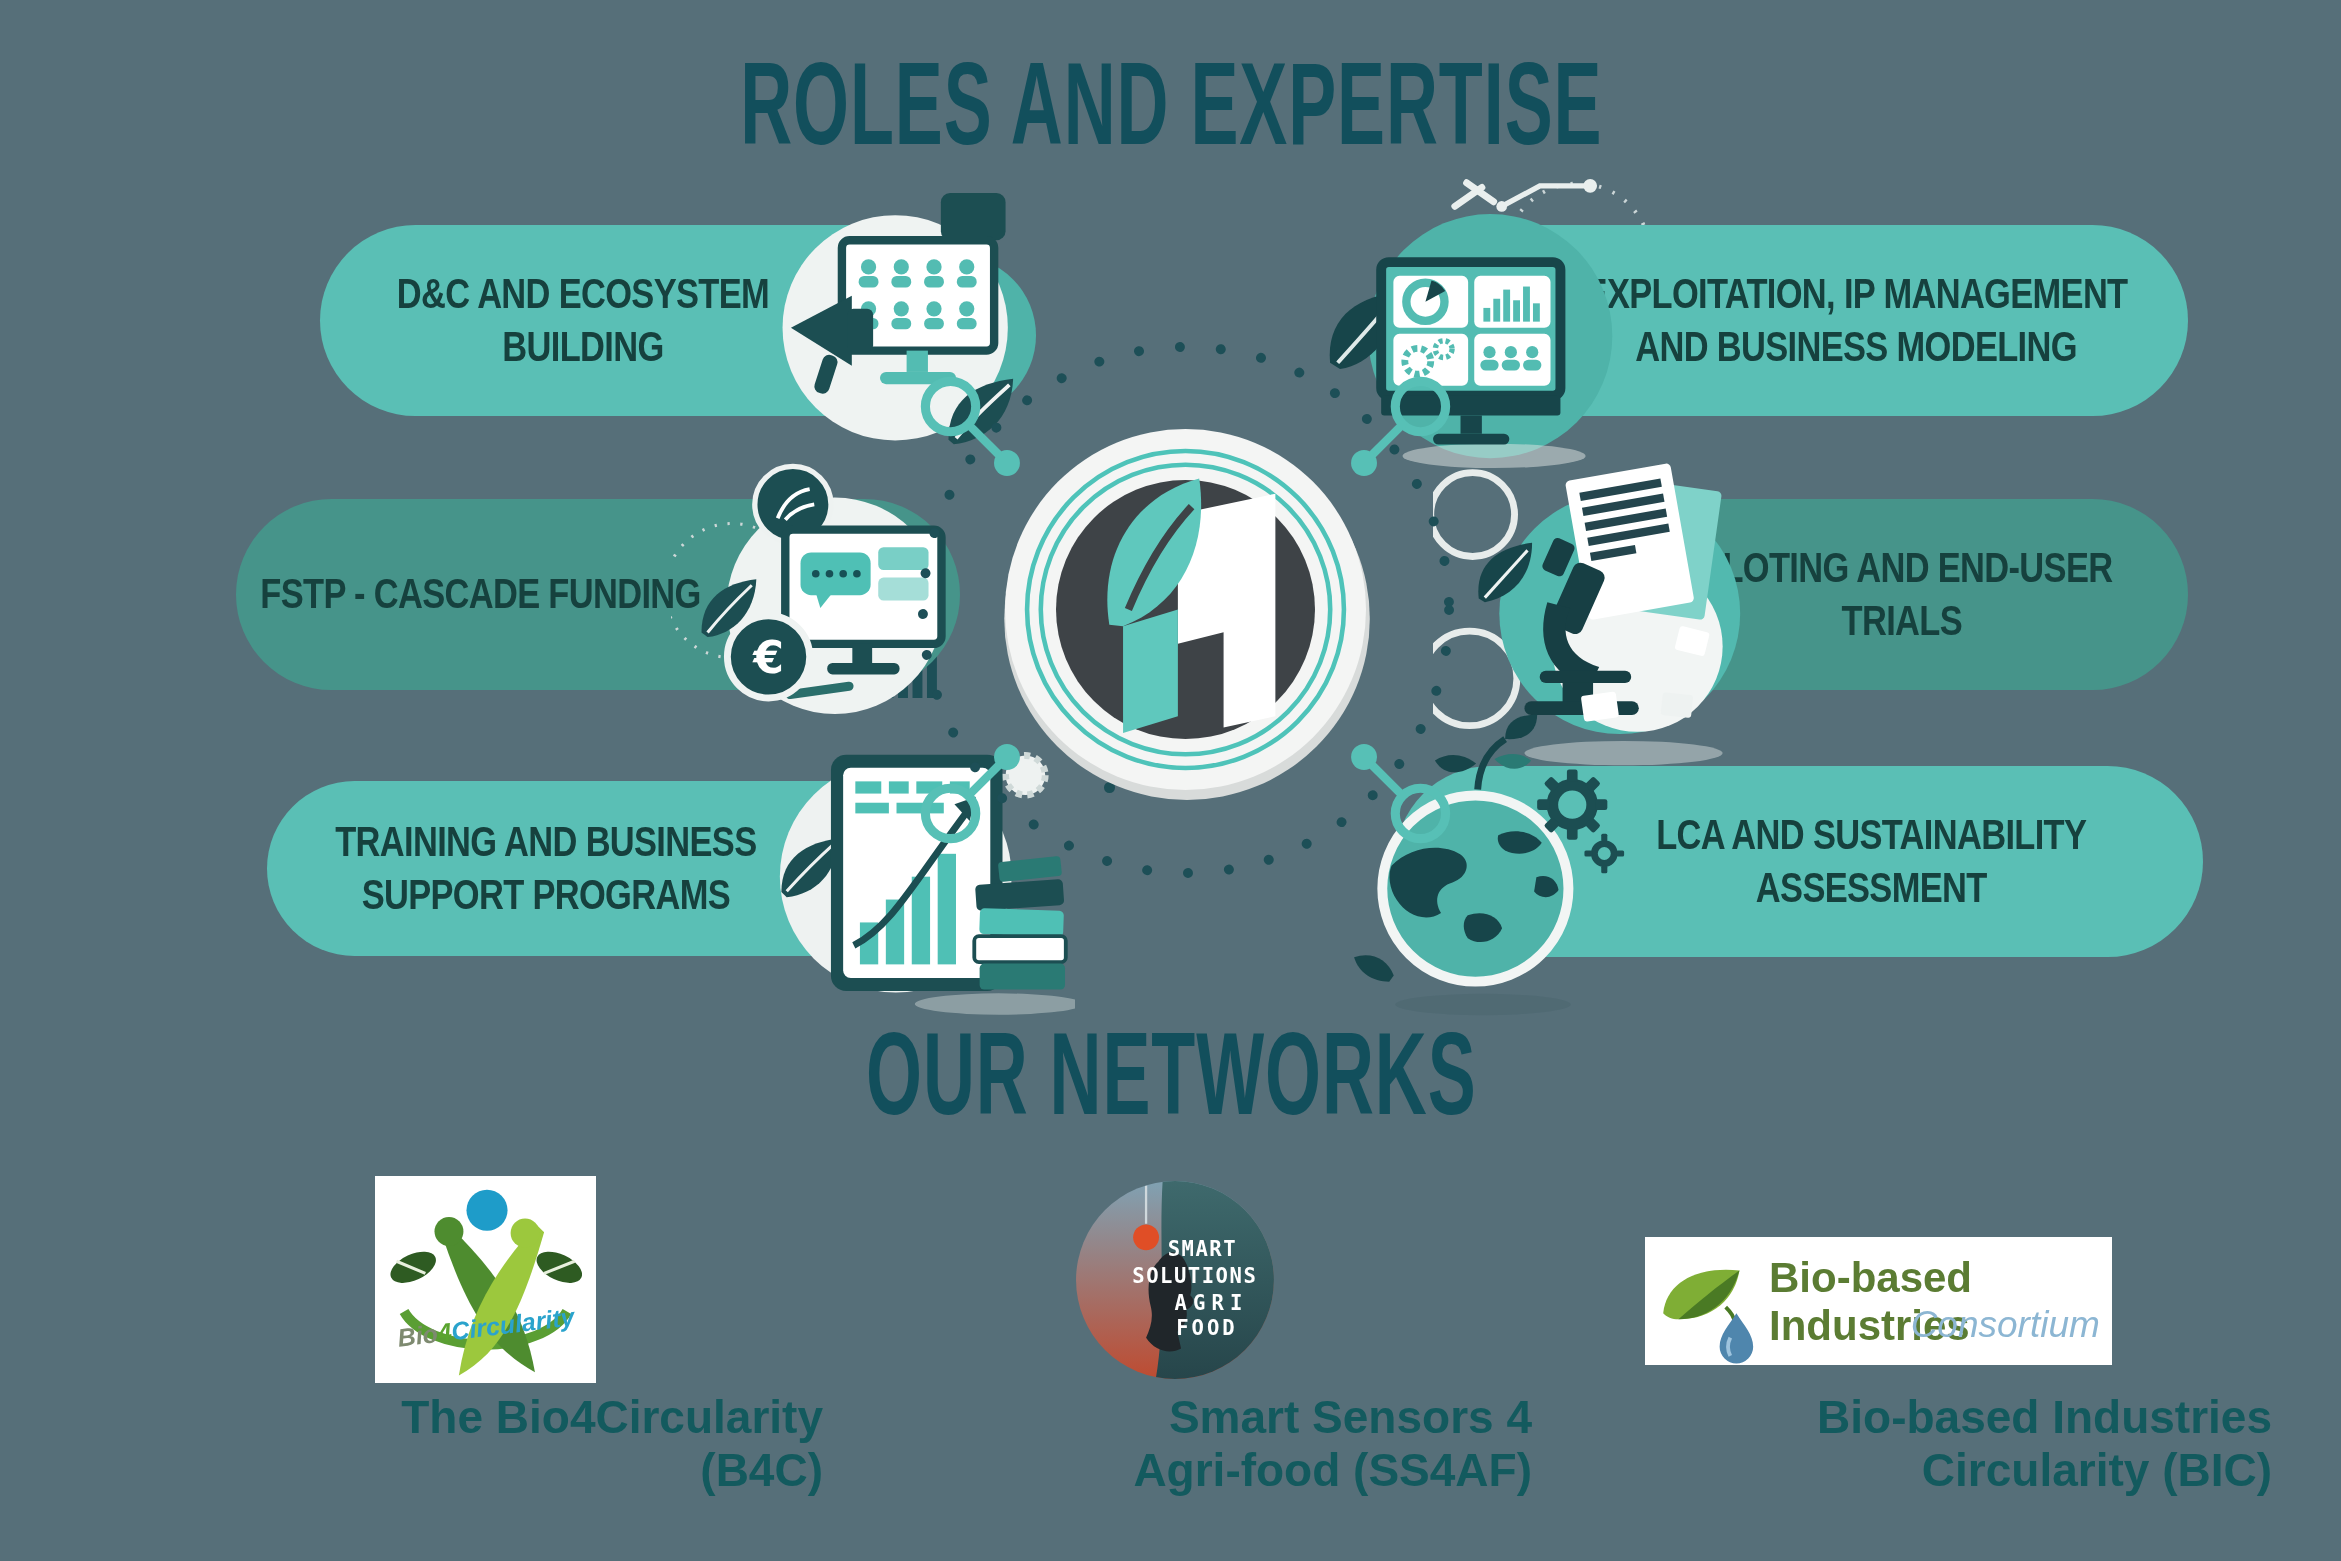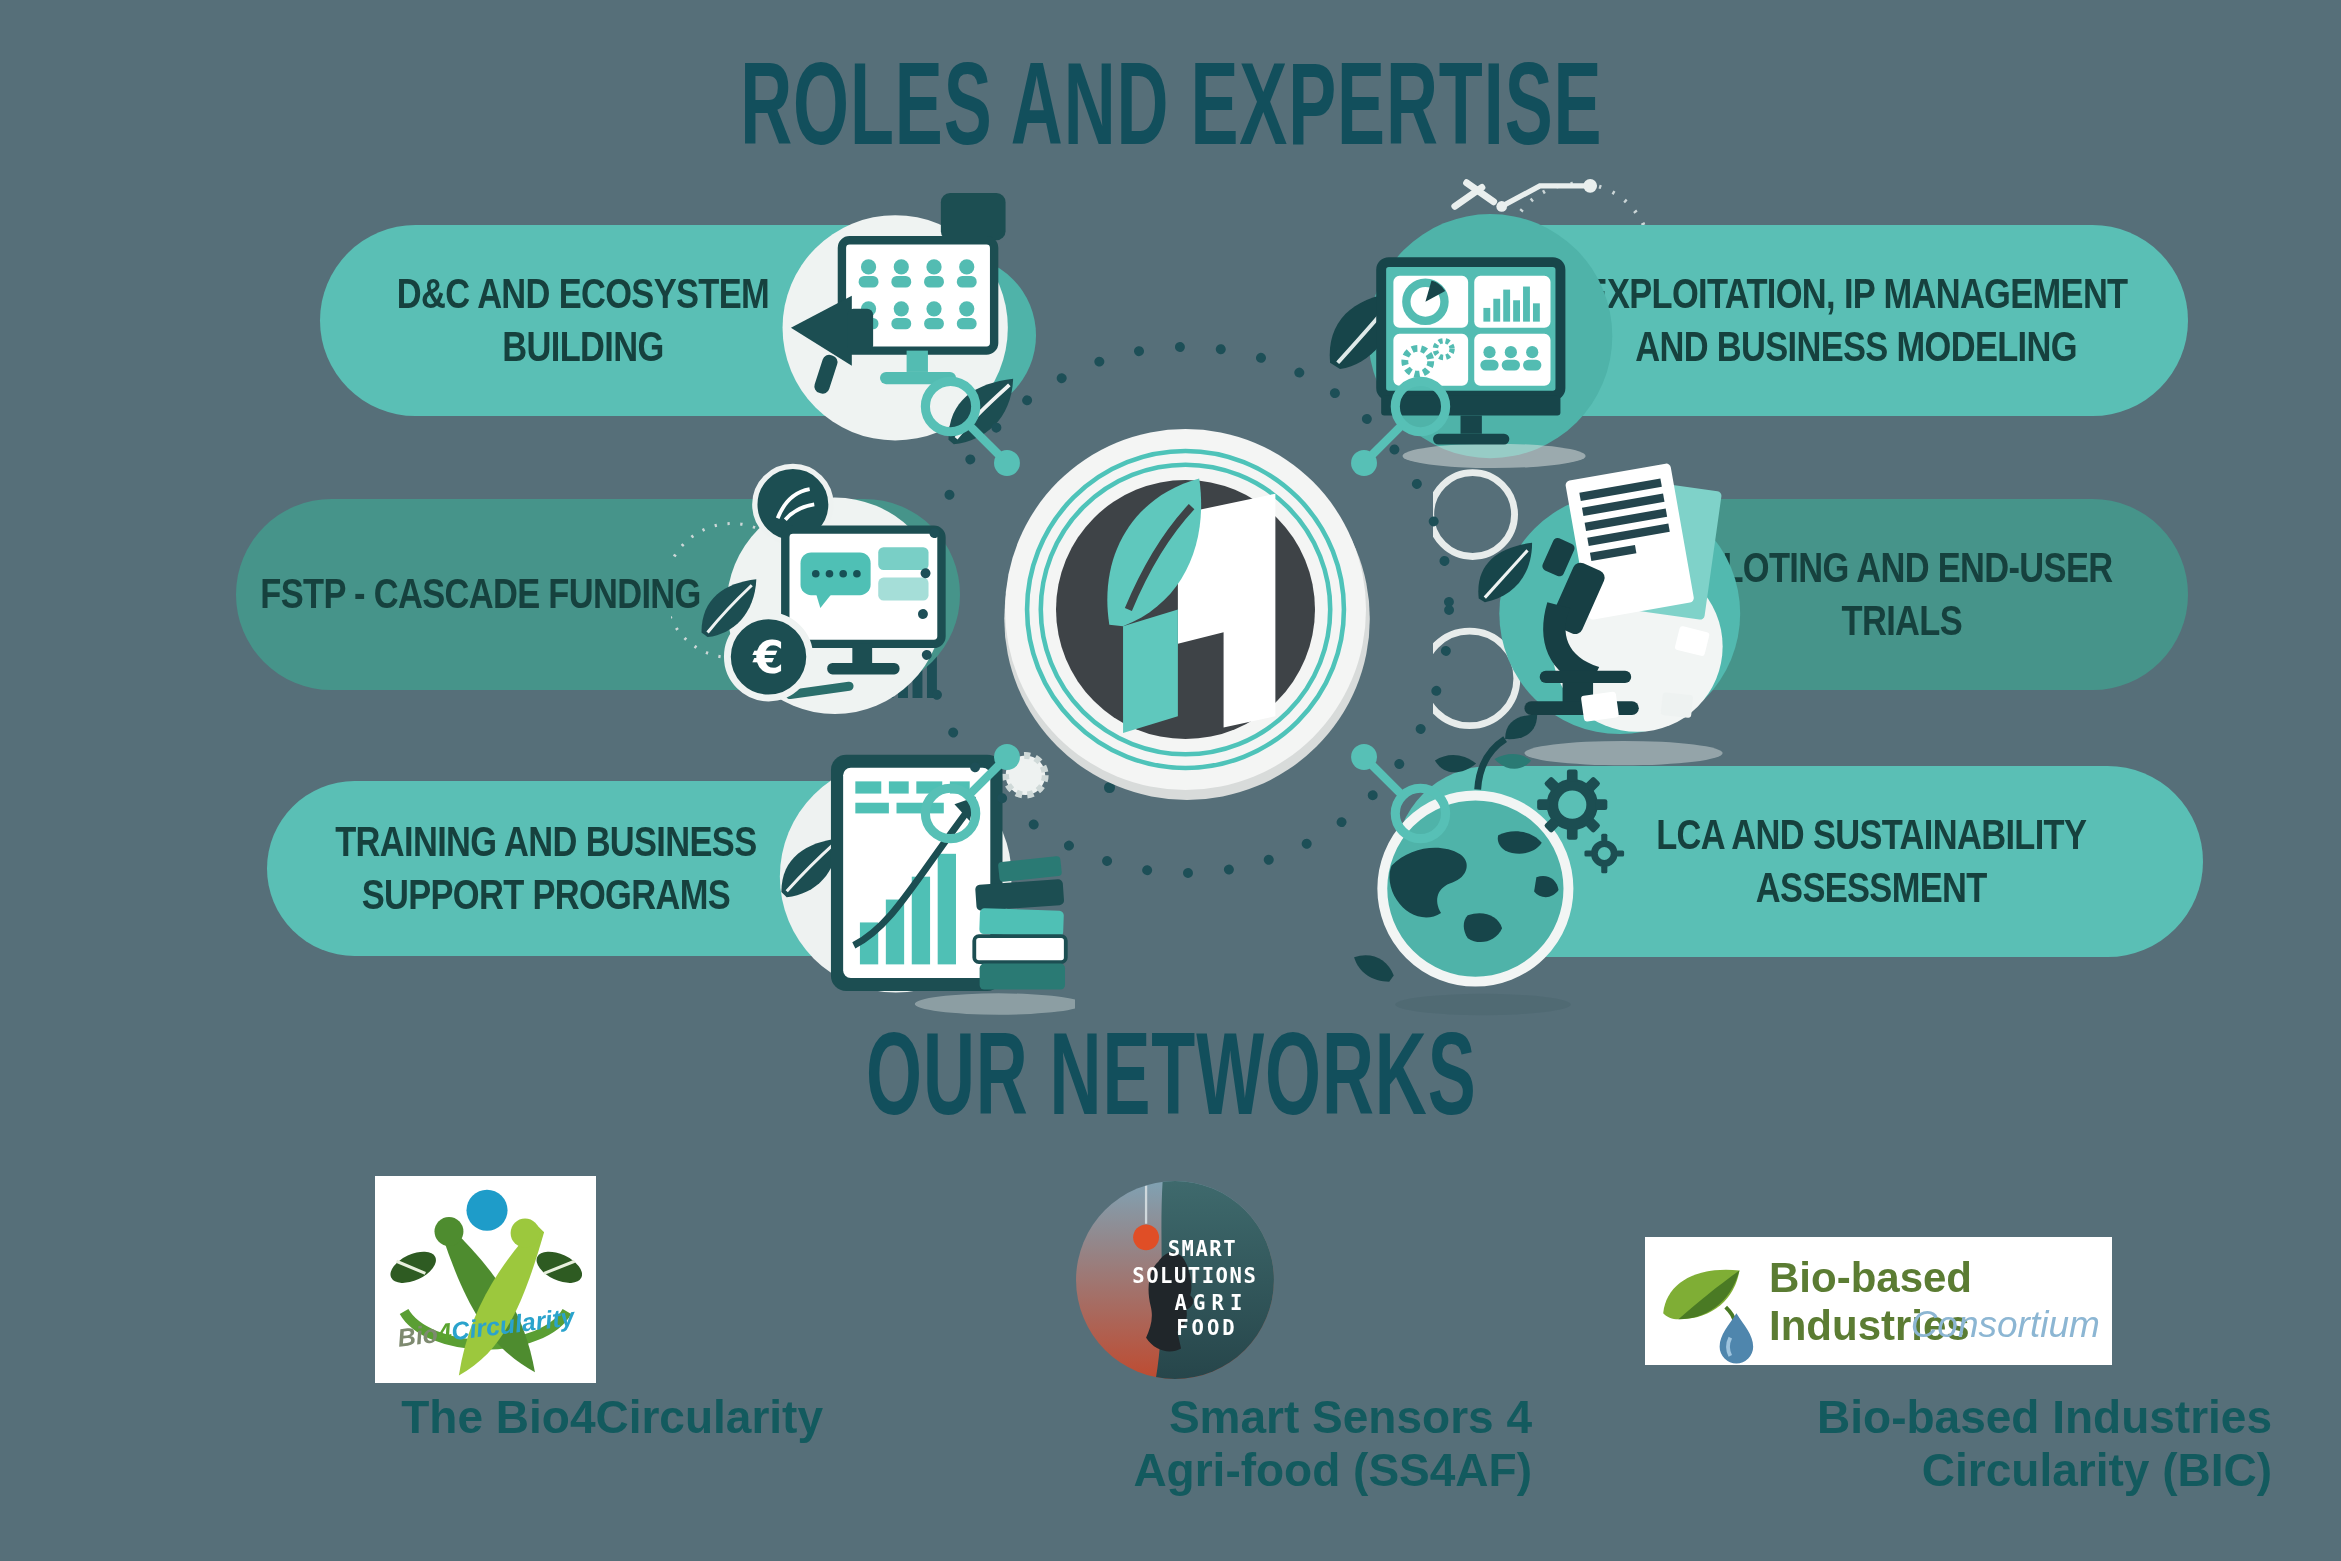--- a/index.html
+++ b/index.html
@@ -388,20 +388,21 @@
       <path d="M98,84 C106,92 108,96 110,104" stroke="#4a7a24" stroke-width="5" fill="none"></path>
       <path d="M112,92 C122,108 134,120 134,136 A22,22 0 1 1 90,136 C90,120 102,108 112,92 Z" fill="#4f86ad"></path>
       <path d="M104,124 C100,132 100,140 104,148" stroke="#9ec4de" stroke-width="5" fill="none"></path>
     </svg>
     <div class="bic-line1">Bio-based Industries</div>
     <div class="bic-line2">Consortium</div>
   </div>
 
   <div class="net-caption" style="left:137px;top:1391px;">
     <div>The Bio4Circularity</div>
+    <div>(B4C)</div>
   </div>
   <div class="net-caption" style="left:846px;top:1391px;">
     <div>Smart Sensors 4</div>
     <div>Agri-food (SS4AF)</div>
   </div>
   <div class="net-caption" style="left:1586px;top:1391px;">
     <div>Bio-based Industries</div>
     <div>Circularity (BIC)</div>
   </div>
 

